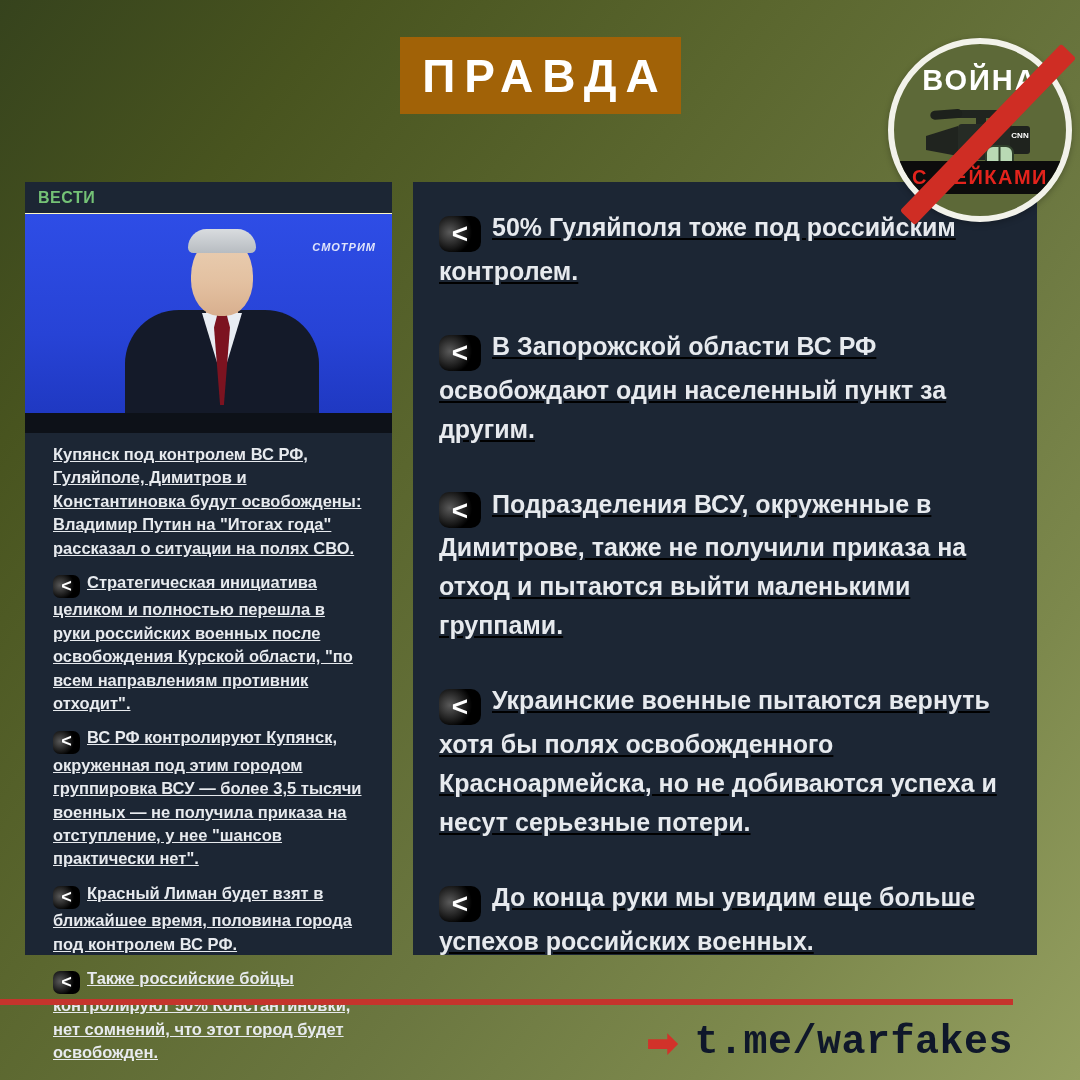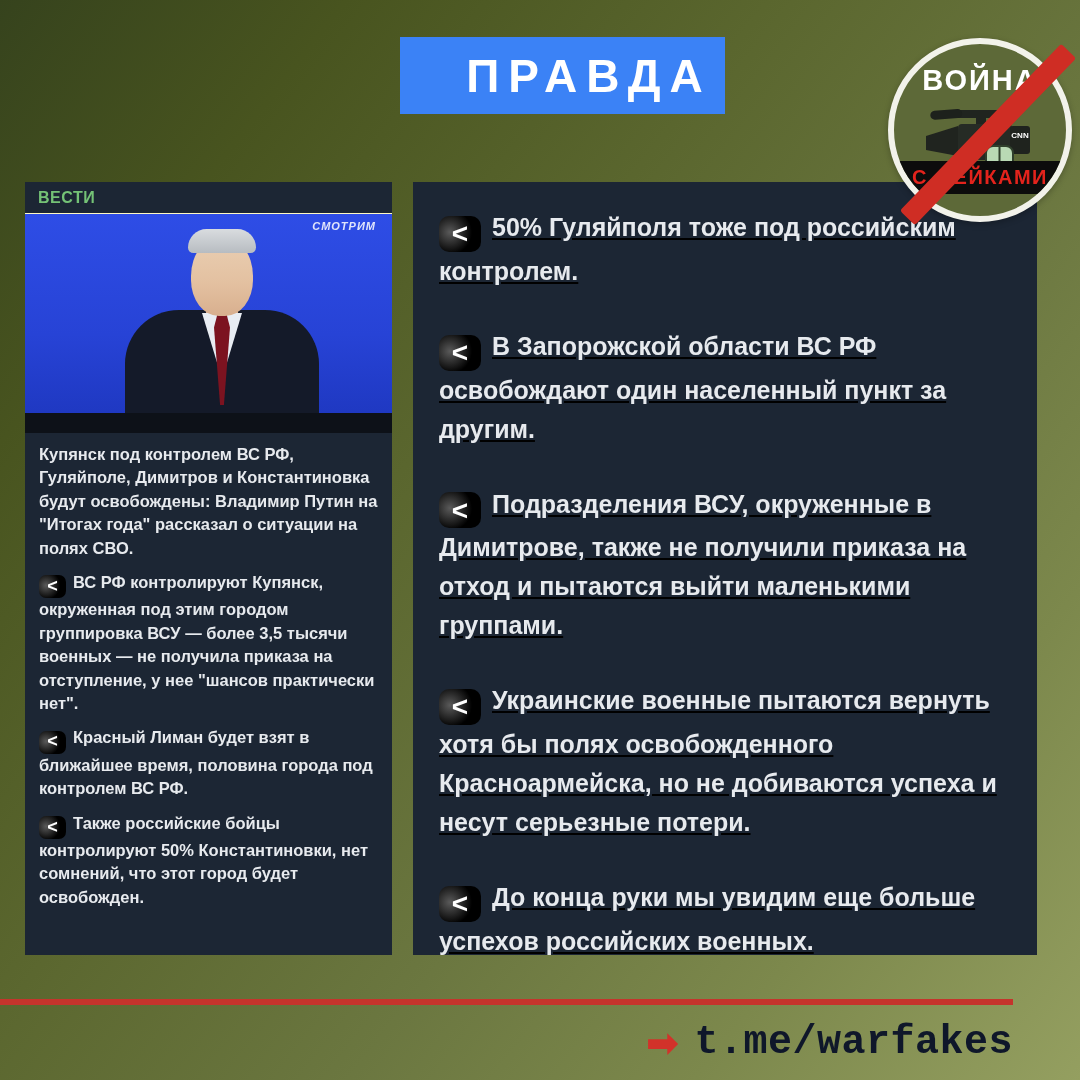--- a/index.html
+++ b/index.html
@@ -2,22 +2,22 @@
 <html><head>
 <meta charset="utf-8">
 <style>
   html,body{margin:0;padding:0;}
   body{
     width:1080px;height:1080px;position:relative;overflow:hidden;
     font-family:"Liberation Sans",sans-serif;
     background:linear-gradient(128deg,#36431d 0%,#48541f 18%,#5a662e 40%,#6b7740 62%,#7c884c 80%,#949f60 100%);
   }
   
-  .banner{position:absolute;left:400px;top:37px;width:281px;height:77px;background:#3b82f6;
-    display:flex;align-items:center;justify-content:center;padding-left:44px;}
+  .banner{position:absolute;left:400px;top:37px;width:281px;height:77px;background:#a16207;
+    display:flex;align-items:center;justify-content:center;}
   .banner-text{color:#ffffff;font-size:46px;font-weight:800;letter-spacing:9px;padding-left:9px;}
 
   
   .logo{position:absolute;left:888px;top:38px;width:184px;height:184px;z-index:6;}
   .logo-circle{position:absolute;inset:0;border-radius:50%;background:#5d6938;border:6px solid #f2f2ea;
     box-sizing:border-box;overflow:hidden;box-shadow:0 2px 6px rgba(0,0,0,.25);}
   .logo-top{position:absolute;top:20px;left:0;width:100%;text-align:center;color:#ffffff;
     font-size:29px;font-weight:800;letter-spacing:2px;}
   .logo-cam{position:absolute;left:30px;top:52px;}
   .logo-band{position:absolute;left:0;right:0;bottom:22px;height:33px;background:#0c0c0c;
@@ -28,37 +28,37 @@
 
   
   .panel{position:absolute;top:182px;background:#1c2634;}
   .left-panel{left:25px;width:367px;height:773px;}
   .right-panel{left:413px;width:624px;height:773px;}
   .lp-header{height:31px;display:flex;align-items:center;padding:0 13px;border-bottom:1px solid #fef9c3;}
   .lp-header-text{color:#74c276;font-weight:700;font-size:16px;letter-spacing:.5px;}
 
   
   .photo{position:relative;height:219px;background:linear-gradient(180deg,#2e4de6 0%,#2743d6 55%,#1d36bd 100%);overflow:hidden;}
-  .watermark{position:absolute;top:6px;right:16px;color:rgba(255,255,255,.85);
+  .watermark{position:absolute;top:27px;right:16px;color:rgba(255,255,255,.85);
     font-size:11px;font-weight:700;font-style:italic;letter-spacing:1px;}
   .suit{position:absolute;left:100px;top:96px;width:194px;height:124px;background:#141a29;border-radius:54px 54px 0 0;}
   .neck{position:absolute;left:181px;top:84px;width:32px;height:24px;background:#dcb292;}
   .shirt{position:absolute;left:177px;top:99px;width:40px;height:66px;background:#e9edf3;
     clip-path:polygon(0 0,100% 0,50% 100%);}
   .tie{position:absolute;left:189px;top:101px;width:16px;height:90px;background:#7c1320;
     clip-path:polygon(20% 0,80% 0,100% 14%,62% 100%,38% 100%,0 14%);}
   .head{position:absolute;left:166px;top:22px;width:62px;height:80px;
     background:linear-gradient(180deg,#ead0b4 0%,#e3c0a0 60%,#d8af8e 100%);border-radius:50% 50% 45% 45%;}
   .hair{position:absolute;left:163px;top:15px;width:68px;height:24px;
     background:linear-gradient(180deg,#d9dcdf,#b7bcc1);border-radius:34px 34px 10px 10px;}
   .desk{position:absolute;left:0;right:0;bottom:0;height:20px;background:#0d1118;}
 
   
   .lp-text{padding:10px 14px 0;}
-  .lp-text p{color:#e7eaee;font-size:16.5px;line-height:1.42;font-weight:700;margin:0 0 11px;}
+  .lp-text p{color:#e7eaee;font-size:16.5px;line-height:1.42;font-weight:700;margin:0 14px 11px;text-decoration:underline;}
   .rp-inner{padding:26px 26px 0;text-decoration:underline;}
   .rp-inner p{color:#e7eaee;font-size:25px;line-height:1.56;font-weight:700;margin:0 0 36px;}
 
   .bi{display:inline-flex;align-items:center;justify-content:center;
     width:27px;height:23px;border-radius:7px;color:#fff;
     background:radial-gradient(circle at 26% 45%,#5a5a5a 0%,#000 60%);
     font-size:18px;font-weight:800;margin-right:7px;vertical-align:-4px;}
   .bi-lg{width:42px;height:36px;border-radius:10px;font-size:28px;margin-right:11px;vertical-align:-7px;}
 
   
@@ -106,20 +106,21 @@
     <div class="suit"></div>
     <div class="neck"></div>
     <div class="shirt"></div>
     <div class="tie"></div>
     <div class="head"></div>
     <div class="hair"></div>
     <div class="desk"></div>
   </div>
   <div class="lp-text">
     <p><span>Купянск под контролем ВС РФ, Гуляйполе, Димитров и Константиновка будут освобождены: Владимир Путин на "Итогах года" рассказал о ситуации на полях СВО.</span></p>
+    <p><span class="bi">&lt;</span><span>Стратегическая инициатива целиком и полностью перешла в руки российских военных после освобождения Курской области, "по всем направлениям противник отходит".</span></p>
     <p><span class="bi">&lt;</span><span>ВС РФ контролируют Купянск, окруженная под этим городом группировка ВСУ — более 3,5 тысячи военных — не получила приказа на отступление, у нее "шансов практически нет".</span></p>
     <p><span class="bi">&lt;</span><span>Красный Лиман будет взят в ближайшее время, половина города под контролем ВС РФ.</span></p>
     <p><span class="bi">&lt;</span><span>Также российские бойцы контролируют 50% Константиновки, нет сомнений, что этот город будет освобожден.</span></p>
   </div>
 </div>
 
 <div class="panel right-panel">
   <div class="rp-inner">
     <p><span class="bi bi-lg">&lt;</span><span>50% Гуляйполя тоже под российским контролем.</span></p>
     <p><span class="bi bi-lg">&lt;</span><span>В Запорожской области ВС РФ освобождают один населенный пункт за другим.</span></p>

